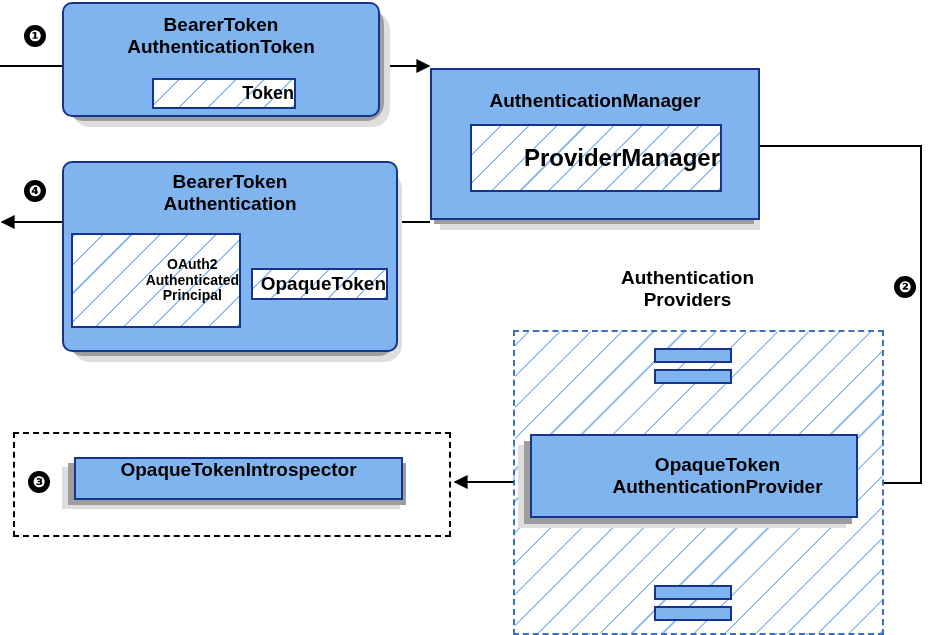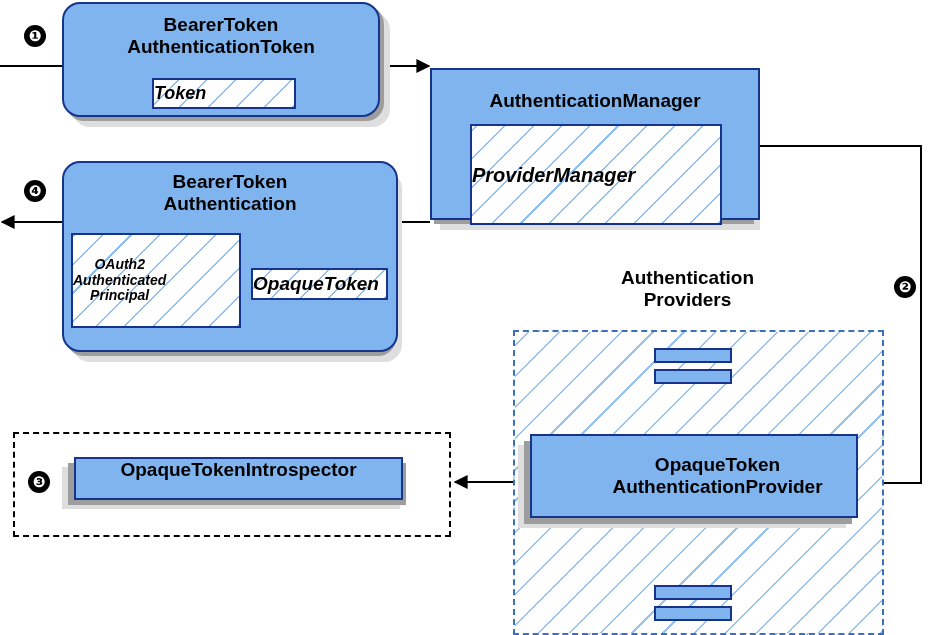--- a/index.html
+++ b/index.html
@@ -32,21 +32,21 @@
     position: absolute;
     box-sizing: border-box;
     background: #7FB4EE;
     border: 2px solid #16348C;
     color: #000000;
     font-weight: bold;
     text-align: center;
     line-height: 1.14;
   }
   .node.rounded {
-    border-radius: 18px;
+    border-radius: 10px;
   }
   .node .title {
     display: block;
     width: 100%;
     white-space: pre-line;
   }
 
   
   .shadow-outer,
   .shadow-inner {
@@ -69,24 +69,23 @@
         -45deg,
         rgba(125,178,235,0.85) 0px,
         rgba(125,178,235,0.85) 1.5px,
         rgba(255,255,255,0) 1.5px,
         rgba(255,255,255,0) 20px);
     color: #000000;
     font-weight: bold;
     text-align: center;
     display: flex;
     align-items: center;
-    justify-content: flex-start;
+    justify-content: flex-end;
     line-height: 1.1;
     white-space: pre-line;
-    font-style: italic;
   }
 
   
   .group-dashed-blue {
     position: absolute;
     box-sizing: border-box;
     border: 2px dashed #3C6FBF;
     background-color: #ffffff;
     background-image: repeating-linear-gradient(
         -45deg,
@@ -183,21 +182,21 @@
   </div>
   <div class="hatch" style="left:152px; top:78px; width:144px; height:31px; font-size:18px; z-index:5;">
     <span>Token</span>
   </div>
 
   <div class="shadow-outer" style="left:440px; top:78px; width:320px; height:152px;"></div>
   <div class="shadow-inner" style="left:434px; top:72px; width:320px; height:152px;"></div>
   <div class="node" style="left:430px; top:68px; width:330px; height:152px; font-size:19px; padding-top:20px;">
     <span class="title">AuthenticationManager</span>
   </div>
-  <div class="hatch" style="left:470px; top:124px; width:252px; height:101px; font-size:20px; z-index:5;">
+  <div class="hatch" style="left:470px; top:124px; width:252px; height:68px; font-size:24px; z-index:5;">
     <span>ProviderManager</span>
   </div>
 
   <div class="shadow-outer rounded" style="left:72px; top:171px; width:330px; height:191px;"></div>
   <div class="shadow-inner rounded" style="left:66px; top:165px; width:330px; height:191px;"></div>
   <div class="node rounded" style="left:62px; top:161px; width:336px; height:191px; font-size:19px; padding-top:8px;">
     <span class="title">BearerToken
 Authentication</span>
   </div>
   <div class="hatch" style="left:71px; top:233px; width:170px; height:95px; font-size:14px; z-index:5;">

